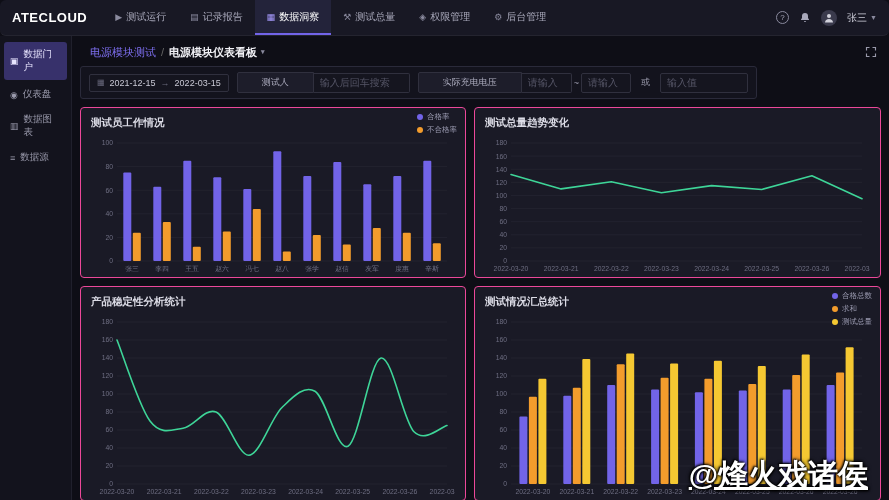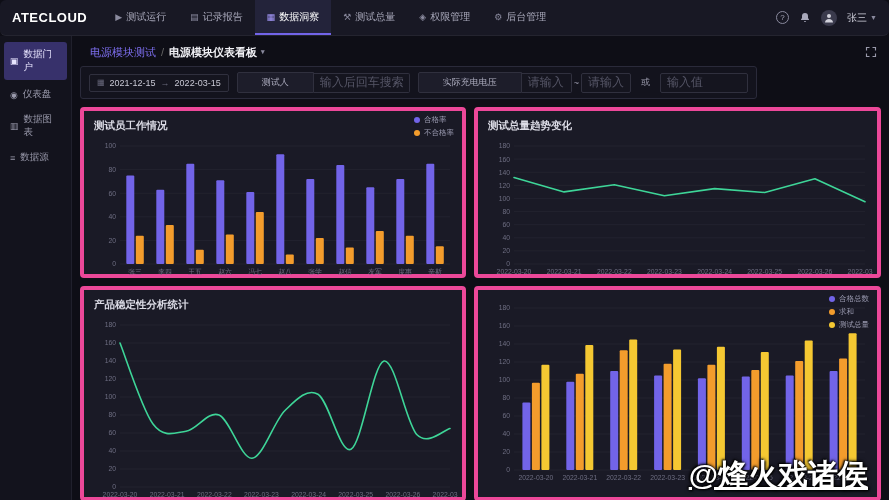--- a/index.html
+++ b/index.html
@@ -36,31 +36,31 @@
   .crumb-spacer { flex:1; }
   .fullscreen-btn { cursor:pointer; display:flex; align-items:center; padding:2px; }
 
   
   .filter-panel { display:inline-flex; align-items:center; gap:8px; border:1px solid #2a2a3a; border-radius:3px; padding:5px 8px; margin-bottom:8px; width:fit-content; background:#13131d; }
   .date-range { display:flex; align-items:center; gap:5px; border:1px solid #30303e; background:#15151f; border-radius:2px; padding:3px 7px; font-size:9px; color:#c8c8d4; cursor:pointer; }
   .f-icon { color:#6a6a7e; font-size:8px; }
   .range-sep { color:#6a6a7e; font-size:9px; }
   .f-group { display:flex; align-items:center; }
   .f-label { font-size:9px; color:#aeaec0; border:1px solid #30303e; background:#1d1d2a; padding:3px 24px; border-radius:2px 0 0 2px; white-space:nowrap; }
-  .filter-panel input { background:#15151f; border:1px solid #30303e; border-left:none; border-radius:0 2px 2px 0; color:#ccc; font-size:12px; padding:3px 6px; height:20px; outline:none; font-family:Liberation Mono, monospace; }
+  .filter-panel input { background:#15151f; border:1px solid #30303e; border-left:none; border-radius:0 2px 2px 0; color:#ccc; font-size:10px; padding:3px 6px; height:20px; outline:none; font-family:Liberation Serif, serif; }
   .filter-panel input.solo { border-left:1px solid #30303e; border-radius:2px; }
   .filter-panel input::placeholder { color:#555566; }
   .in-tester { width:96px; }
   .in-small { width:50px; }
   .in-mid { width:88px; }
   .tilde, .or-label { font-size:9px; color:#9a9aac; padding:0 2px; }
 
   
   .charts-grid { flex:1; display:grid; grid-template-columns:48.2% 1fr; grid-template-rows:43.5% 1fr; gap:8px; min-height:0; }
-  .panel { background:#1a1a26; border:4px solid #ec4899; border-radius:4px; padding:8px 10px 3px; display:flex; flex-direction:column; min-height:0; min-width:0; position:relative; }
+  .panel { background:#1a1a26; border:1px solid #ec4899; border-radius:4px; padding:8px 10px 3px; display:flex; flex-direction:column; min-height:0; min-width:0; position:relative; }
   .panel-title { font-size:10.5px; font-weight:bold; color:#dcdce6; margin-bottom:3px; flex-shrink:0; }
   .chart { flex:1; min-height:0; position:relative; }
   .chart svg { display:block; }
   .chart svg text { fill:#6e6e82; font-size:6.8px; font-family:"Liberation Sans", sans-serif; }
   .legend { position:absolute; top:4px; right:8px; }
   .legend-item { display:flex; align-items:center; gap:4px; font-size:7.5px; color:#9a9ab0; margin-bottom:3px; cursor:pointer;padding-left:20px; }
   .legend-item .dot { width:6px; height:6px; border-radius:50%; display:inline-block; }
 
   
   .watermark { position:absolute; right:21px; bottom:4px; font-size:30px; font-weight:bold; color:#fff; text-decoration:underline; text-shadow:1px 1px 2px #000, -1px -1px 2px #000, 0 0 4px #000; z-index:50; pointer-events:none; }
@@ -297,20 +297,21 @@
               <text x="120.3" y="182" text-anchor="middle">2022-03-22</text>
               <text x="167.4" y="182" text-anchor="middle">2022-03-23</text>
               <text x="214.6" y="182" text-anchor="middle">2022-03-24</text>
               <text x="261.7" y="182" text-anchor="middle">2022-03-25</text>
               <text x="308.9" y="182" text-anchor="middle">2022-03-26</text>
               <text x="356.0" y="182" text-anchor="middle">2022-03-26</text>
             </svg>
           </div>
       </div>
       <div class="panel">
+        <div class="panel-title">测试情况汇总统计</div>
         <div class="chart">
             <svg width="385" height="185">
               <line x1="26" x2="377" y1="172.0" y2="172.0" stroke="#23232f"></line>
               <text x="22" y="174.4" text-anchor="end">0</text>
               <line x1="26" x2="377" y1="154.0" y2="154.0" stroke="#23232f"></line>
               <text x="22" y="156.4" text-anchor="end">20</text>
               <line x1="26" x2="377" y1="136.0" y2="136.0" stroke="#23232f"></line>
               <text x="22" y="138.4" text-anchor="end">40</text>
               <line x1="26" x2="377" y1="118.0" y2="118.0" stroke="#23232f"></line>
               <text x="22" y="120.4" text-anchor="end">60</text>

